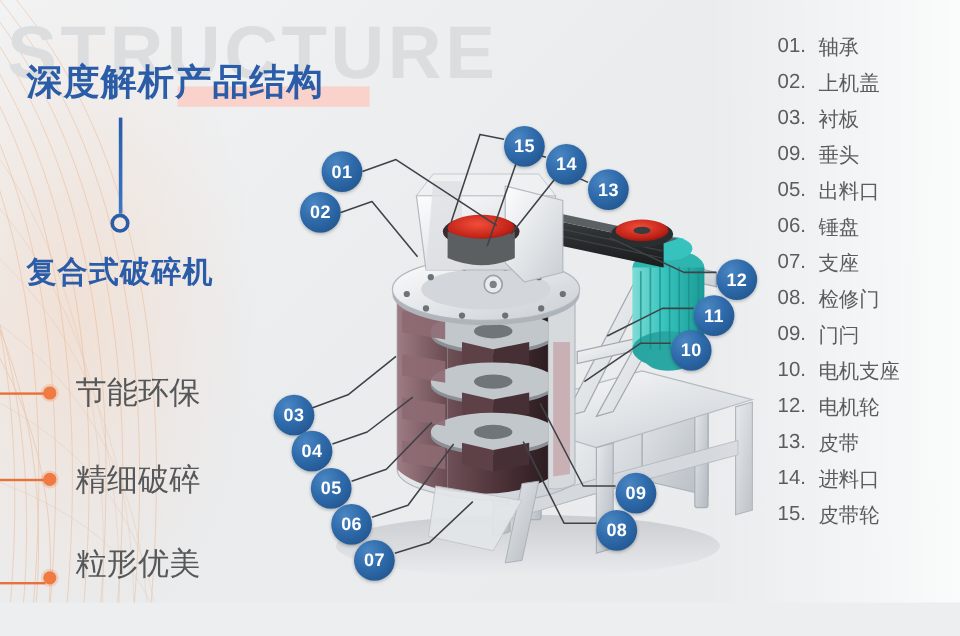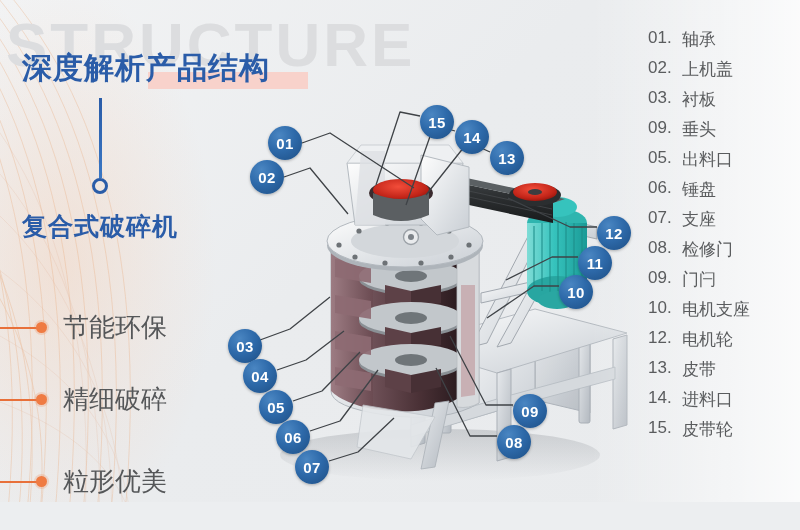--- a/index.html
+++ b/index.html
@@ -116,21 +116,21 @@
   <div class="feature" style="top:310px;">
     <span class="feat-line"></span>
     <span class="feat-dot"></span>
     <span class="feat-label">节能环保</span>
   </div>
   <div class="feature" style="top:382px;">
     <span class="feat-line"></span>
     <span class="feat-dot"></span>
     <span class="feat-label">精细破碎</span>
   </div>
-  <div class="feature" style="top:464px;">
+  <div class="feature" style="top:452px;align-items:flex-end;">
     <span class="feat-line"></span>
     <span class="feat-dot"></span>
     <span class="feat-label">粒形优美</span>
   </div>
 
   <svg class="product" viewBox="0 0 400 400" aria-hidden="true">
     <defs>
       <linearGradient id="steel" x1="0" y1="0" x2="1" y2="1">
         <stop offset="0%" stop-color="#fdfdfd"></stop>
           <stop offset="50%" stop-color="#e3e6e9"></stop>

